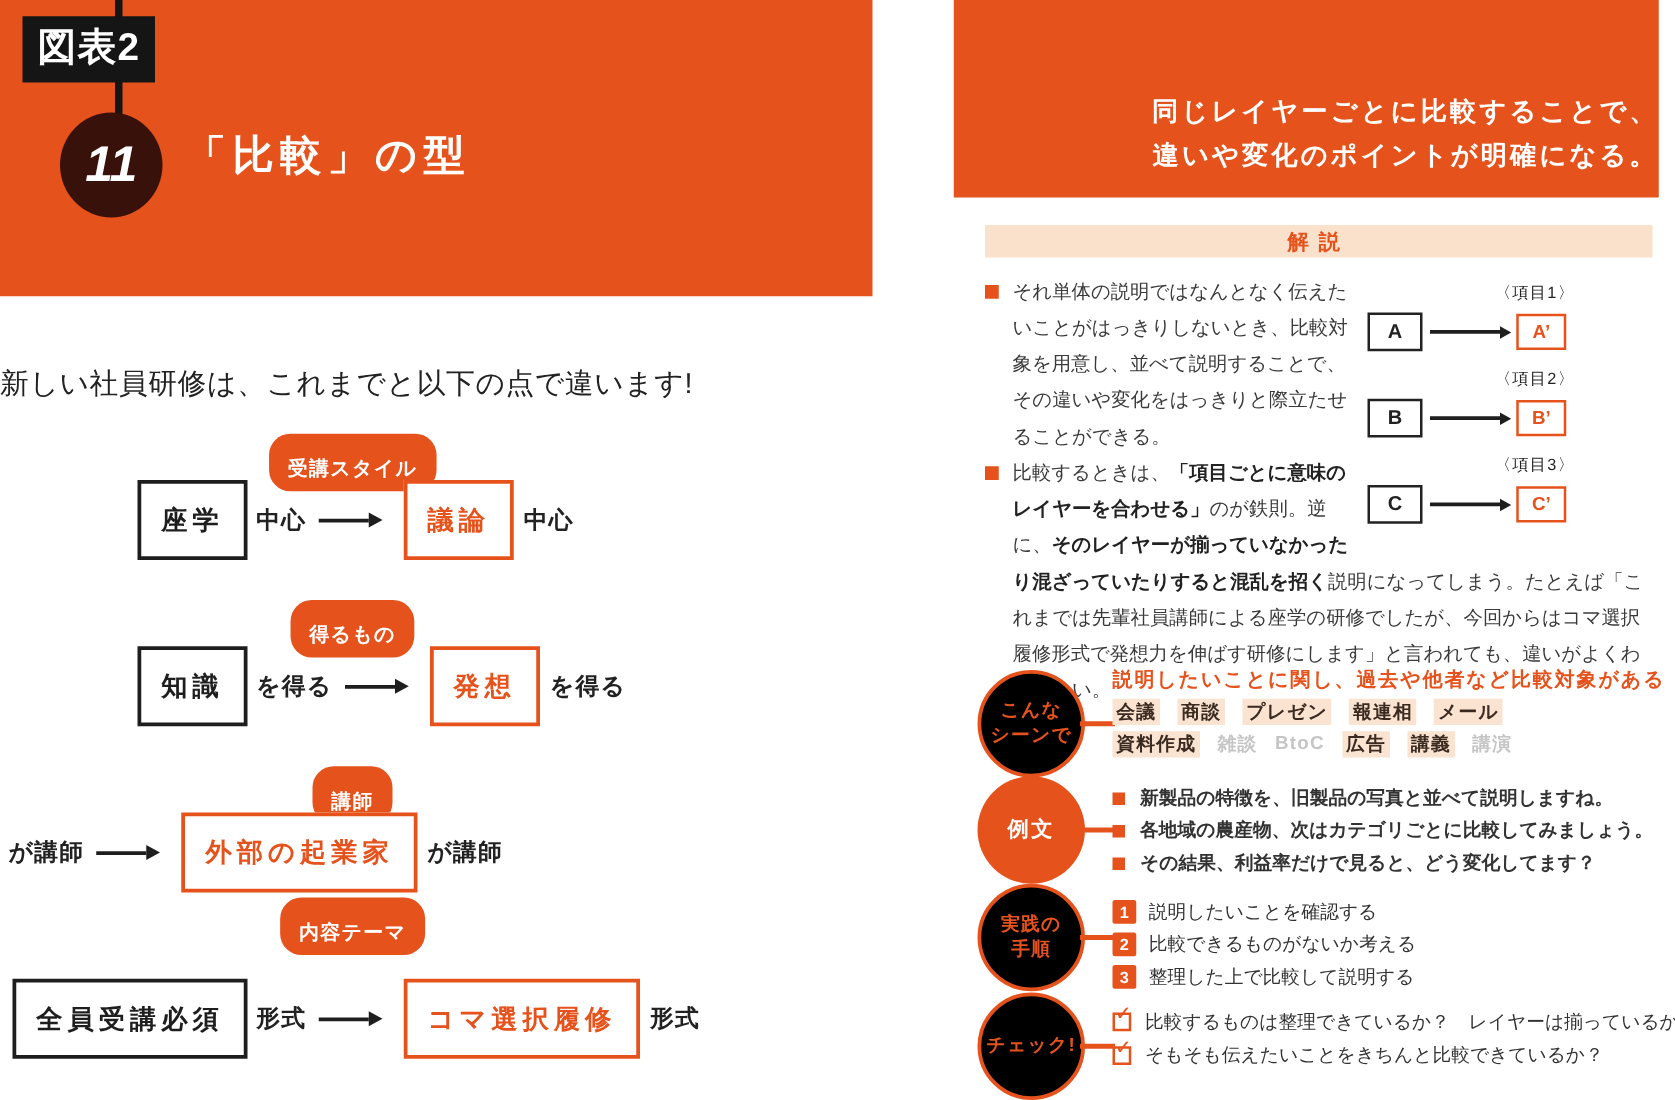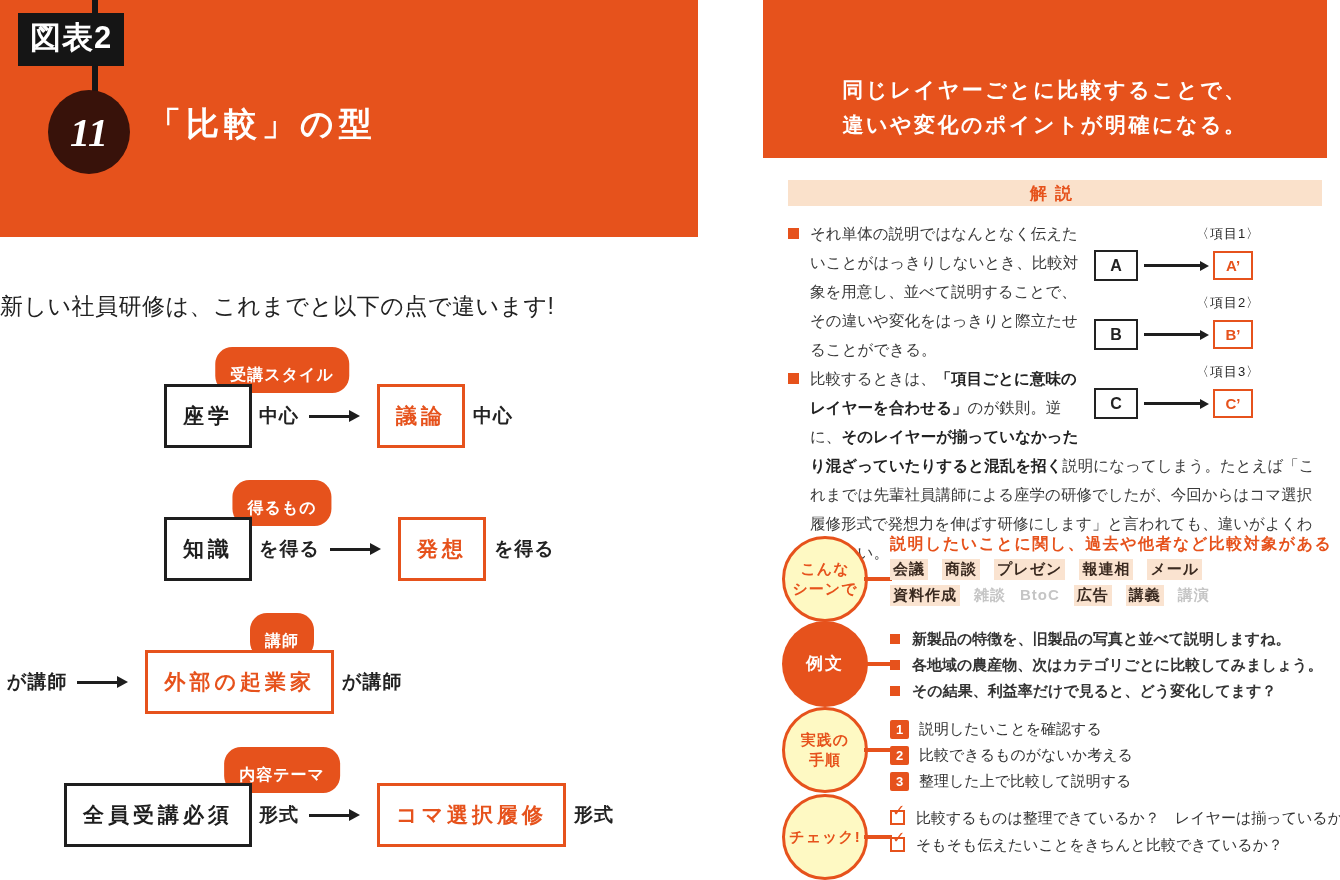--- a/index.html
+++ b/index.html
@@ -6,43 +6,43 @@
   body { background:#ffffff; font-family:"Liberation Sans", sans-serif; }
   .canvas { position:relative; width:1340px; height:880px; background:#fff; overflow:hidden; color:#333; }
 
   
   .hdr-left { position:absolute; left:0; top:0; width:698px; height:237px; background:#E6521C; }
   .fig-line { position:absolute; left:92px; top:0; width:6px; height:112px; background:#151515; }
   .fig-badge { position:absolute; left:18px; top:13px; background:#151515; color:#fff;
                font-size:31px; font-weight:bold; padding:4px 12px 7px; letter-spacing:1px; }
   .num-circle { position:absolute; left:48px; top:90px; width:82px; height:84px; border-radius:50%;
                 background:#38120A; color:#fff; display:flex; align-items:center; justify-content:center;
-                font-size:40px; font-weight:bold; font-style:italic;font-family:Liberation Serif, serif; }
+                font-size:40px; font-weight:bold; font-style:italic; }
   .page-title { position:absolute; left:148px; top:102px; color:#fff; font-size:33px; font-weight:bold; letter-spacing:5px; }
 
   
   .headline { position:absolute; left:0; top:291px; width:698px; text-align:left;
               font-size:23px; font-weight:normal; color:#222; letter-spacing:0.5px; }
   .pill { position:absolute; left:282px; transform:translateX(-50%); background:#E6521C; color:#fff;
           font-size:16px; font-weight:bold; letter-spacing:1px; padding:18px 15px 7px; border-radius:17px; white-space:nowrap; }
   .cmp-row { position:absolute; left:0; width:698px; height:66px; display:flex; align-items:center; }
-  .cmp-left { width:252px; display:flex; justify-content:flex-end; }
+  .cmp-left { width:198px; display:flex; justify-content:flex-end; }
   .cmp-box { height:64px; display:flex; align-items:center; justify-content:center;
              padding:0 16px; font-size:21px; font-weight:bold; letter-spacing:4px; background:#fff; white-space:nowrap; }
   .cmp-box.before { border:3px solid #1E1E1E; color:#1E1E1E; }
   .cmp-box.after  { border:3px solid #E6521C; color:#E6521C; margin-left:17px;font-family:Liberation Mono, monospace; }
   .cmp-suffix { margin-left:7px; font-size:19px; font-weight:bold; color:#222; letter-spacing:1px; white-space:nowrap; }
   .cmp-suffix.s2 { margin-left:8px; }
   .arrow { display:inline-flex; align-items:center; margin-left:10px; }
   .arrow .line { width:40px; height:3px; background:#1E1E1E; }
   .arrow .head { width:0; height:0; border-left:11px solid #1E1E1E; border-top:6px solid transparent; border-bottom:6px solid transparent; }
 
   
   .key-box { position:absolute; left:763px; top:0; width:564px; height:158px; background:#E6521C; }
-  .key-text { position:absolute; left:0; bottom:16px; width:100%; text-align:center; color:#fff;
+  .key-text { position:absolute; left:0; bottom:16px; width:100%; text-align:right; color:#fff;
               font-size:21px; font-weight:bold; line-height:35px; letter-spacing:2.5px; }
   .kaisetsu-bar { position:absolute; left:788px; top:180px; width:534px; height:26px; background:#FAE1CB;
                   color:#E6521C; font-size:17px; font-weight:bold; letter-spacing:8px;
                   display:flex; align-items:center; justify-content:center; }
 
   .expl { position:absolute; left:788px; top:219px; width:538px; font-size:15.5px; line-height:29px; color:#3a3a3a; }
   .expl p { position:relative; padding-left:22px; }
   .expl b { color:#222; }
   .sq { position:absolute; left:0; top:9px; width:11px; height:11px; background:#E6521C; }
 
@@ -54,21 +54,21 @@
   .mini-box.from { width:44px; height:31px; border:2.5px solid #222; color:#222; font-size:16px; }
   .mini-box.to   { width:40px; height:29px; border:2px solid #E6521C; color:#E6521C; font-size:15px; margin-left:4px; }
   .mini-arrow { display:inline-flex; align-items:center; margin-left:6px; }
   .mini-arrow .line { width:56px; height:2.5px; background:#1E1E1E; }
   .mini-arrow .head { width:0; height:0; border-left:9px solid #1E1E1E; border-top:5px solid transparent; border-bottom:5px solid transparent; }
 
   
   .circle { position:absolute; left:782px; width:86px; height:86px; border-radius:50%;
             display:flex; flex-direction:column; align-items:center; justify-content:center;
             font-weight:bold; font-size:15px; letter-spacing:1px; text-align:center; line-height:20px; }
-  .circle.outline { background:#fef9c3; border:3px solid #E6521C; color:#E6521C; }
+  .circle.outline { background:#000000; border:3px solid #E6521C; color:#E6521C; }
   .circle.solid { background:#E6521C; color:#fff; font-size:17px; letter-spacing:2px; }
   .connector { position:absolute; left:864px; width:28px; height:3.5px; background:#E6521C; }
 
   .scene-head { position:absolute; left:890px; top:534px; color:#E6521C; font-size:16px; font-weight:bold; letter-spacing:1.5px; white-space:nowrap; }
   .tag-row { position:absolute; left:890px; display:flex; gap:14px; font-size:15px; font-weight:bold; letter-spacing:1px; white-space:nowrap; }
   .tag.on { color:#3a2a20; background:#FAE3D0; padding:1px 3px; }
   .tag.off { color:#C5C5C5; padding:1px 0; }
 
   .ex-list { position:absolute; left:890px; top:626px; font-size:15px; font-weight:bold; color:#333; }
   .ex-item { position:relative; padding-left:22px; line-height:26px; white-space:nowrap; }
@@ -133,21 +133,21 @@
   <div class="cmp-row" style="top:649px">
     <span class="cmp-suffix">が講師</span>
     <span class="arrow">
         <span class="line"></span>
         <span class="head"></span>
       </span>
     <span class="cmp-box after">外部の起業家</span>
     <span class="cmp-suffix s2">が講師</span>
   </div>
 
-  <div class="pill" style="top:747px">内容テーマ</div>
+  <div class="pill" style="top:718px">内容テーマ</div>
   <div class="cmp-row" style="top:782px">
     <div class="cmp-left">
         <span class="cmp-box before">全員受講必須</span>
       </div>
     <span class="cmp-suffix">形式</span>
     <span class="arrow">
         <span class="line"></span>
         <span class="head"></span>
       </span>
     <span class="cmp-box after">コマ選択履修</span>

